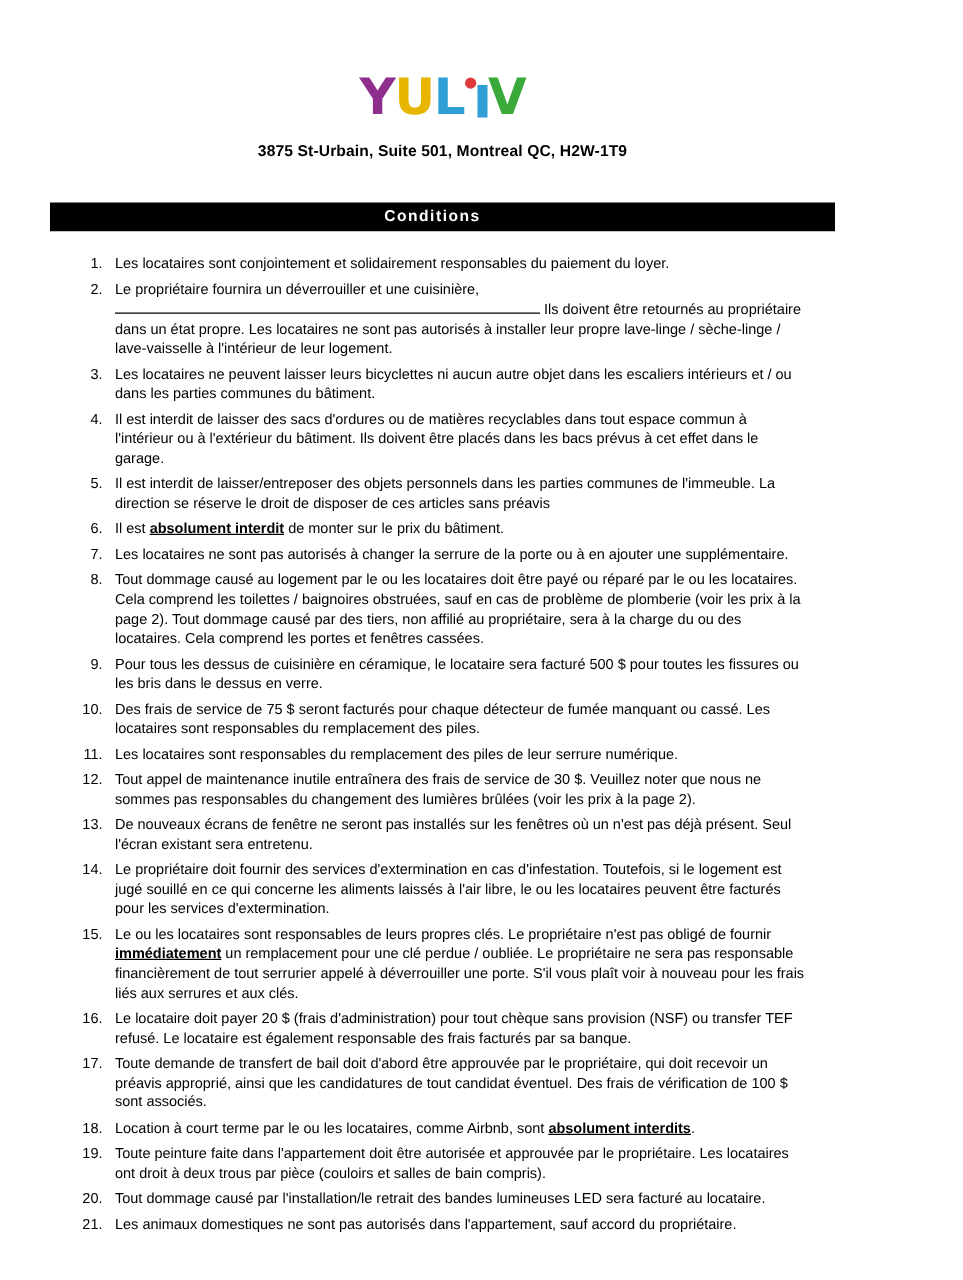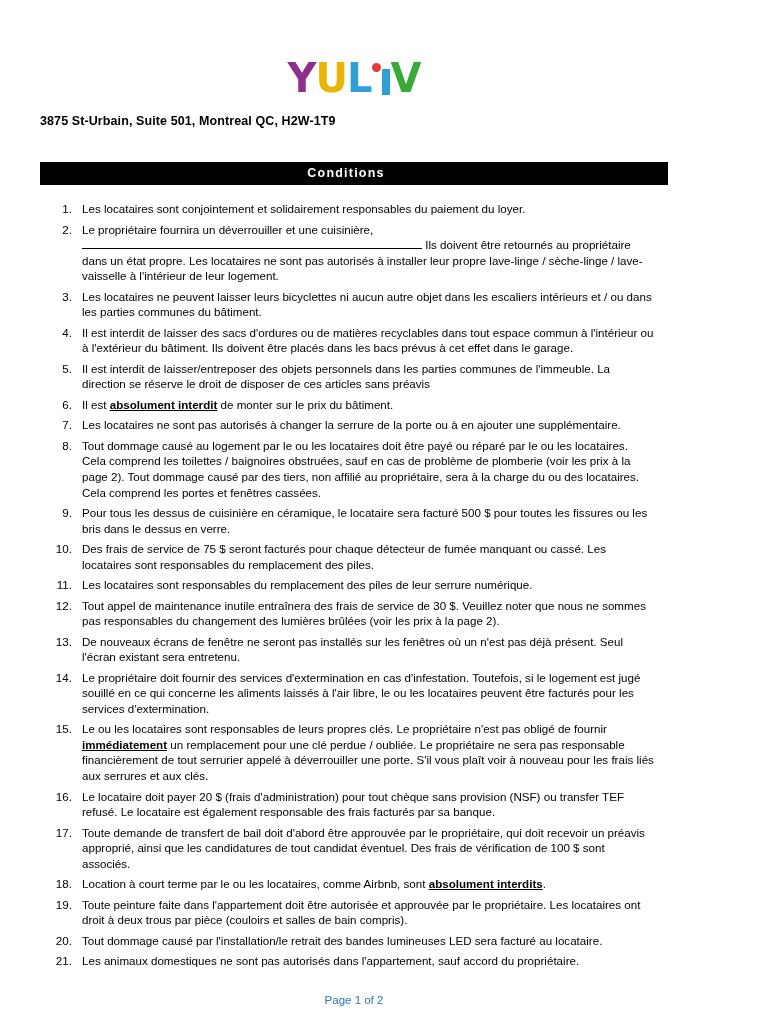--- a/index.html
+++ b/index.html
@@ -52,20 +52,21 @@
   .l-i-stem {
     display: inline-block;
     width: 8px; height: 26px;
     background: #2f9fd6;
     position: relative;
     top: 3px;
   }
   .l-v { color: #3aa93a; }
 
   .address {
+    text-align: center;
     font-size: 12.5px;
     font-weight: bold;
     letter-spacing: 0.1px;
     margin-bottom: 34px;
     color: #000;
   }
 
   
   .doc-title {
     font-size: 17.5px;
@@ -81,21 +82,21 @@
     text-align: center;
     font-weight: bold;
     font-size: 12.5px;
     letter-spacing: 1.2px;
     padding: 4px 16px 5px 0;
     margin-bottom: 16px;
   }
 
   
   ol.conditions {
-    margin: 8px;
+    margin: 18px;
     padding: 0 6px 0 0;
     list-style: none;
     counter-reset: cond;
   }
   ol.conditions > li {
     counter-increment: cond;
     position: relative;
     padding-left: 34px;
     margin-bottom: 5px;
     font-size: 11.6px;
@@ -165,15 +166,14 @@
       <li><span>Le propriétaire doit fournir des services d'extermination en cas d'infestation. Toutefois, si le logement est jugé souillé en ce qui concerne les aliments laissés à l'air libre, le ou les locataires peuvent être facturés pour les services d'extermination.</span></li>
       <li><span>Le ou les locataires sont responsables de leurs propres clés. Le propriétaire n'est pas obligé de fournir </span><span class="u-bold">immédiatement</span><span> un remplacement pour une clé perdue / oubliée. Le propriétaire ne sera pas responsable financièrement de tout serrurier appelé à déverrouiller une porte. S'il vous plaît voir à nouveau pour les frais liés aux serrures et aux clés.</span></li>
       <li><span>Le locataire doit payer 20 $ (frais d'administration) pour tout chèque sans provision (NSF) ou transfer TEF refusé. Le locataire est également responsable des frais facturés par sa banque.</span></li>
       <li><span>Toute demande de transfert de bail doit d'abord être approuvée par le propriétaire, qui doit recevoir un préavis approprié, ainsi que les candidatures de tout candidat éventuel. Des frais de vérification de 100 $ sont associés.</span></li>
       <li><span>Location à court terme par le ou les locataires, comme Airbnb, sont </span><span class="u-bold">absolument interdits</span><span>.</span></li>
       <li><span>Toute peinture faite dans l'appartement doit être autorisée et approuvée par le propriétaire. Les locataires ont droit à deux trous par pièce (couloirs et salles de bain compris).</span></li>
       <li><span>Tout dommage causé par l'installation/le retrait des bandes lumineuses LED sera facturé au locataire.</span></li>
       <li><span>Les animaux domestiques ne sont pas autorisés dans l'appartement, sauf accord du propriétaire.</span></li>
     </ol>
 
-  <div class="footer">Page 1 of 2</div>
 
 </div>
 
 </body></html>

